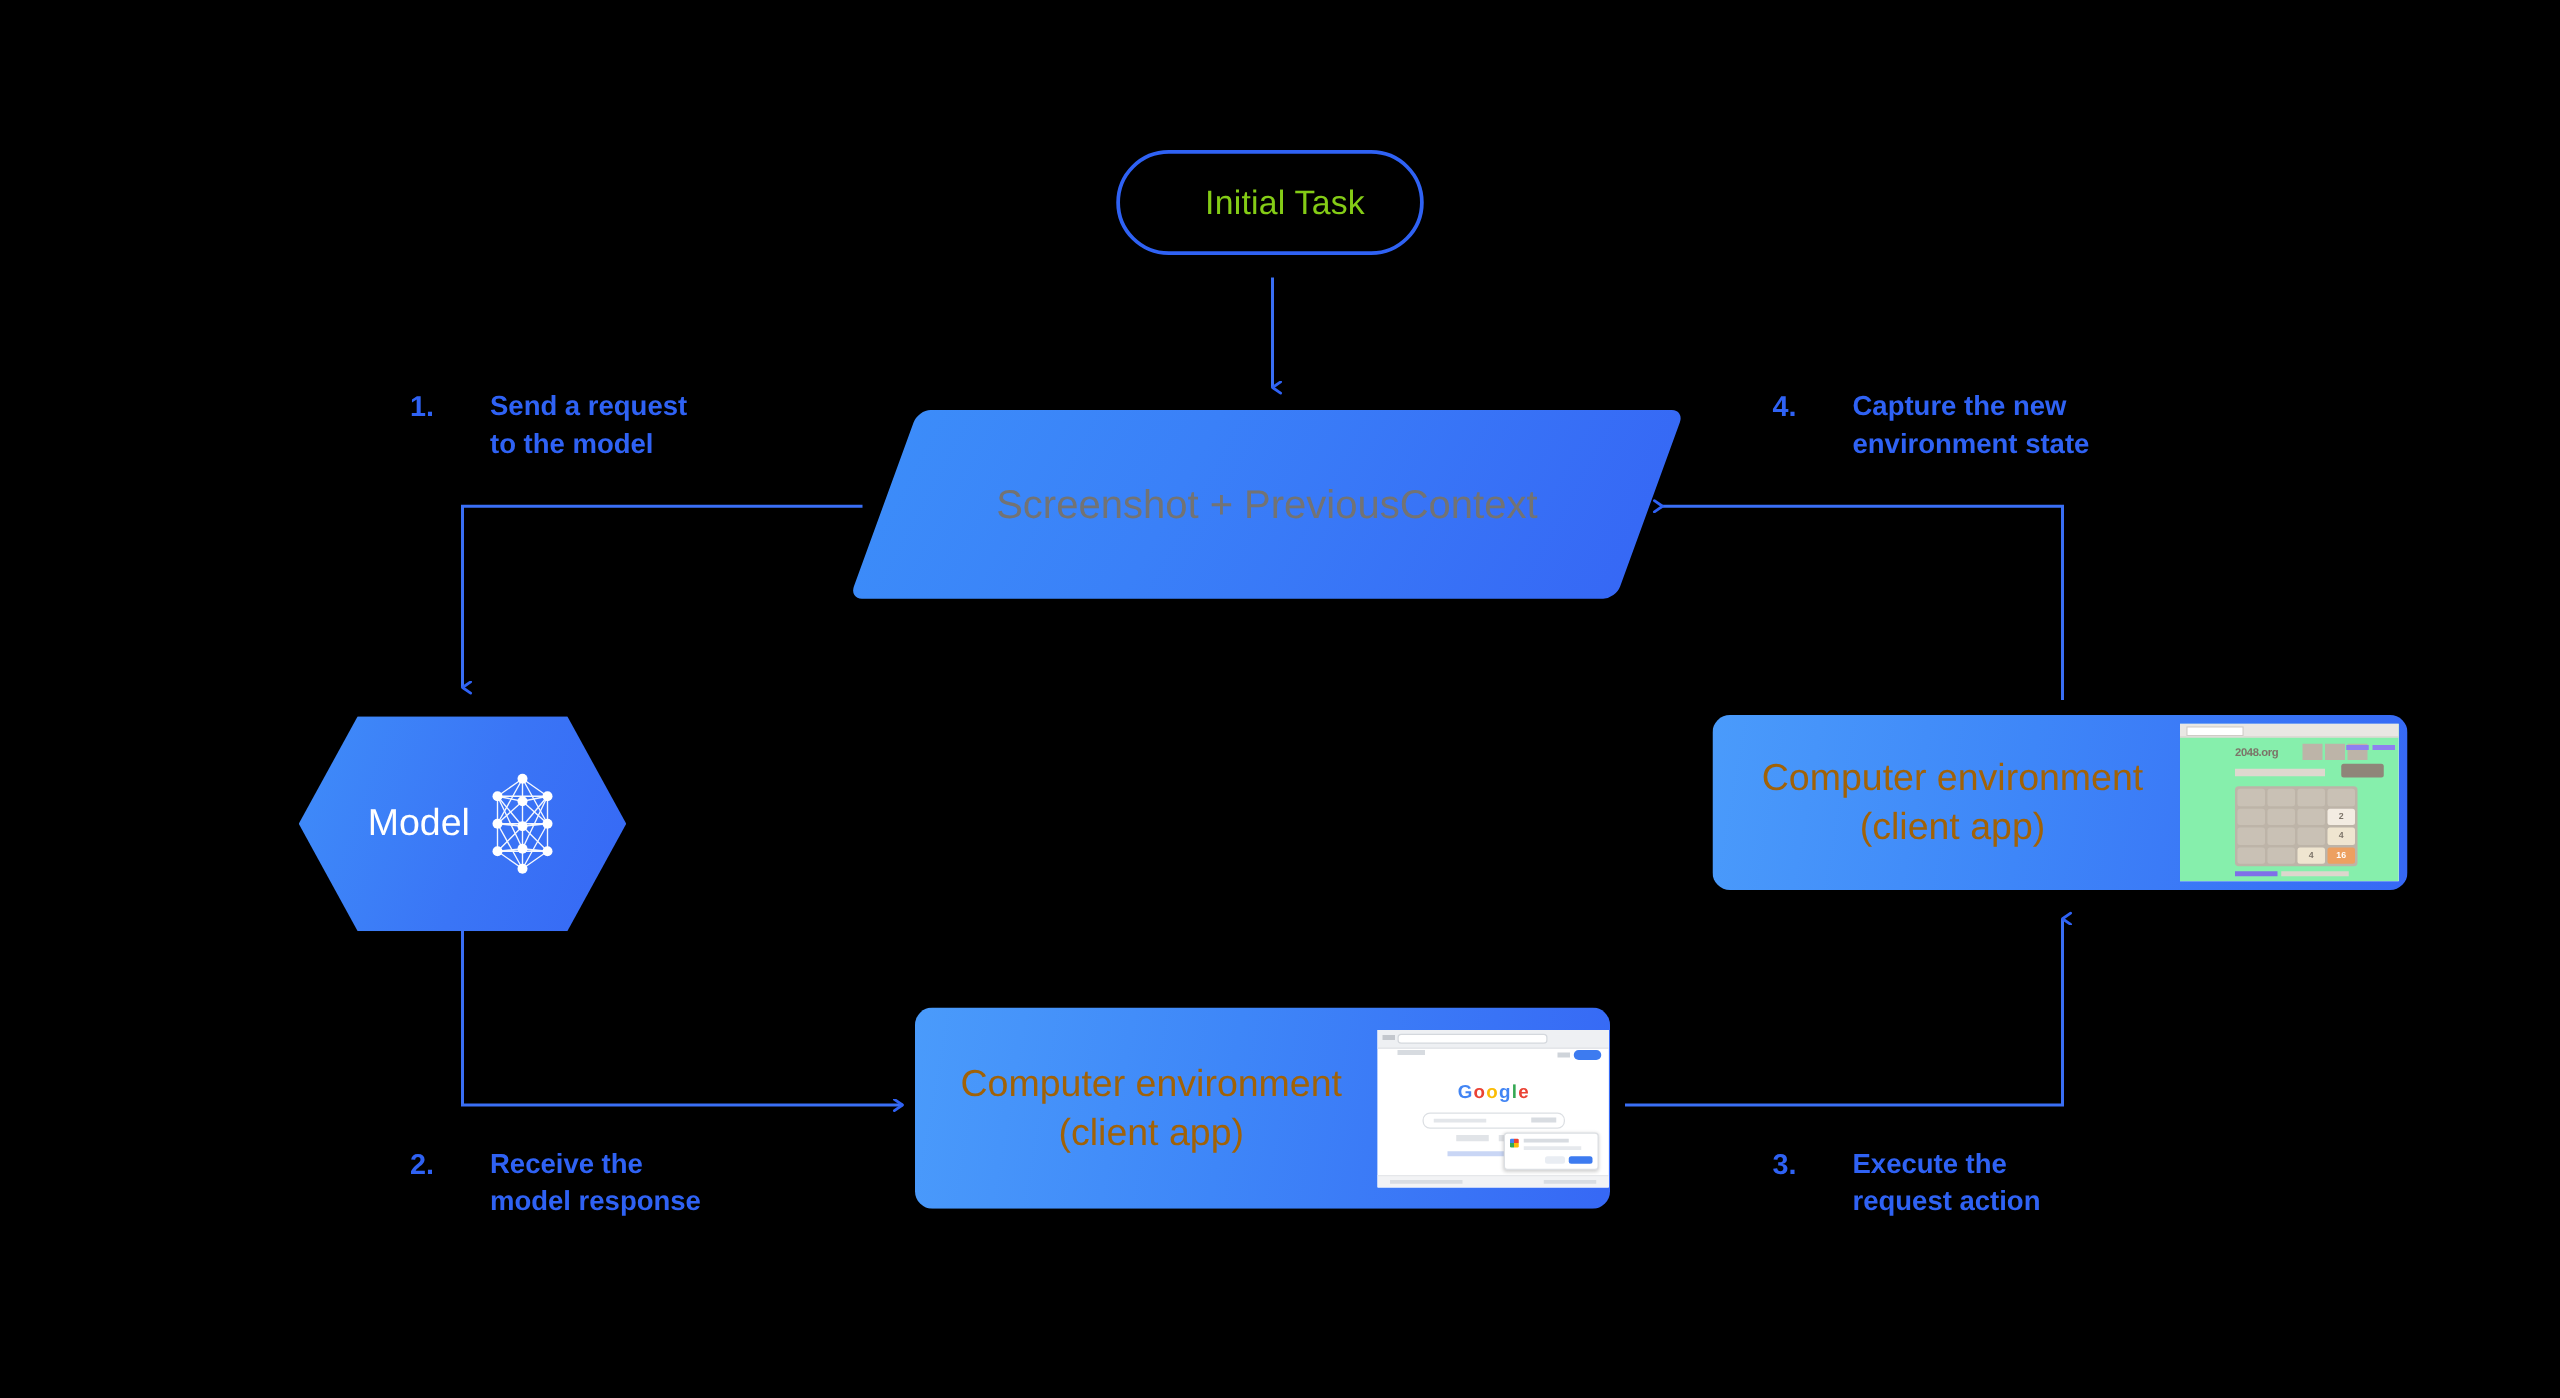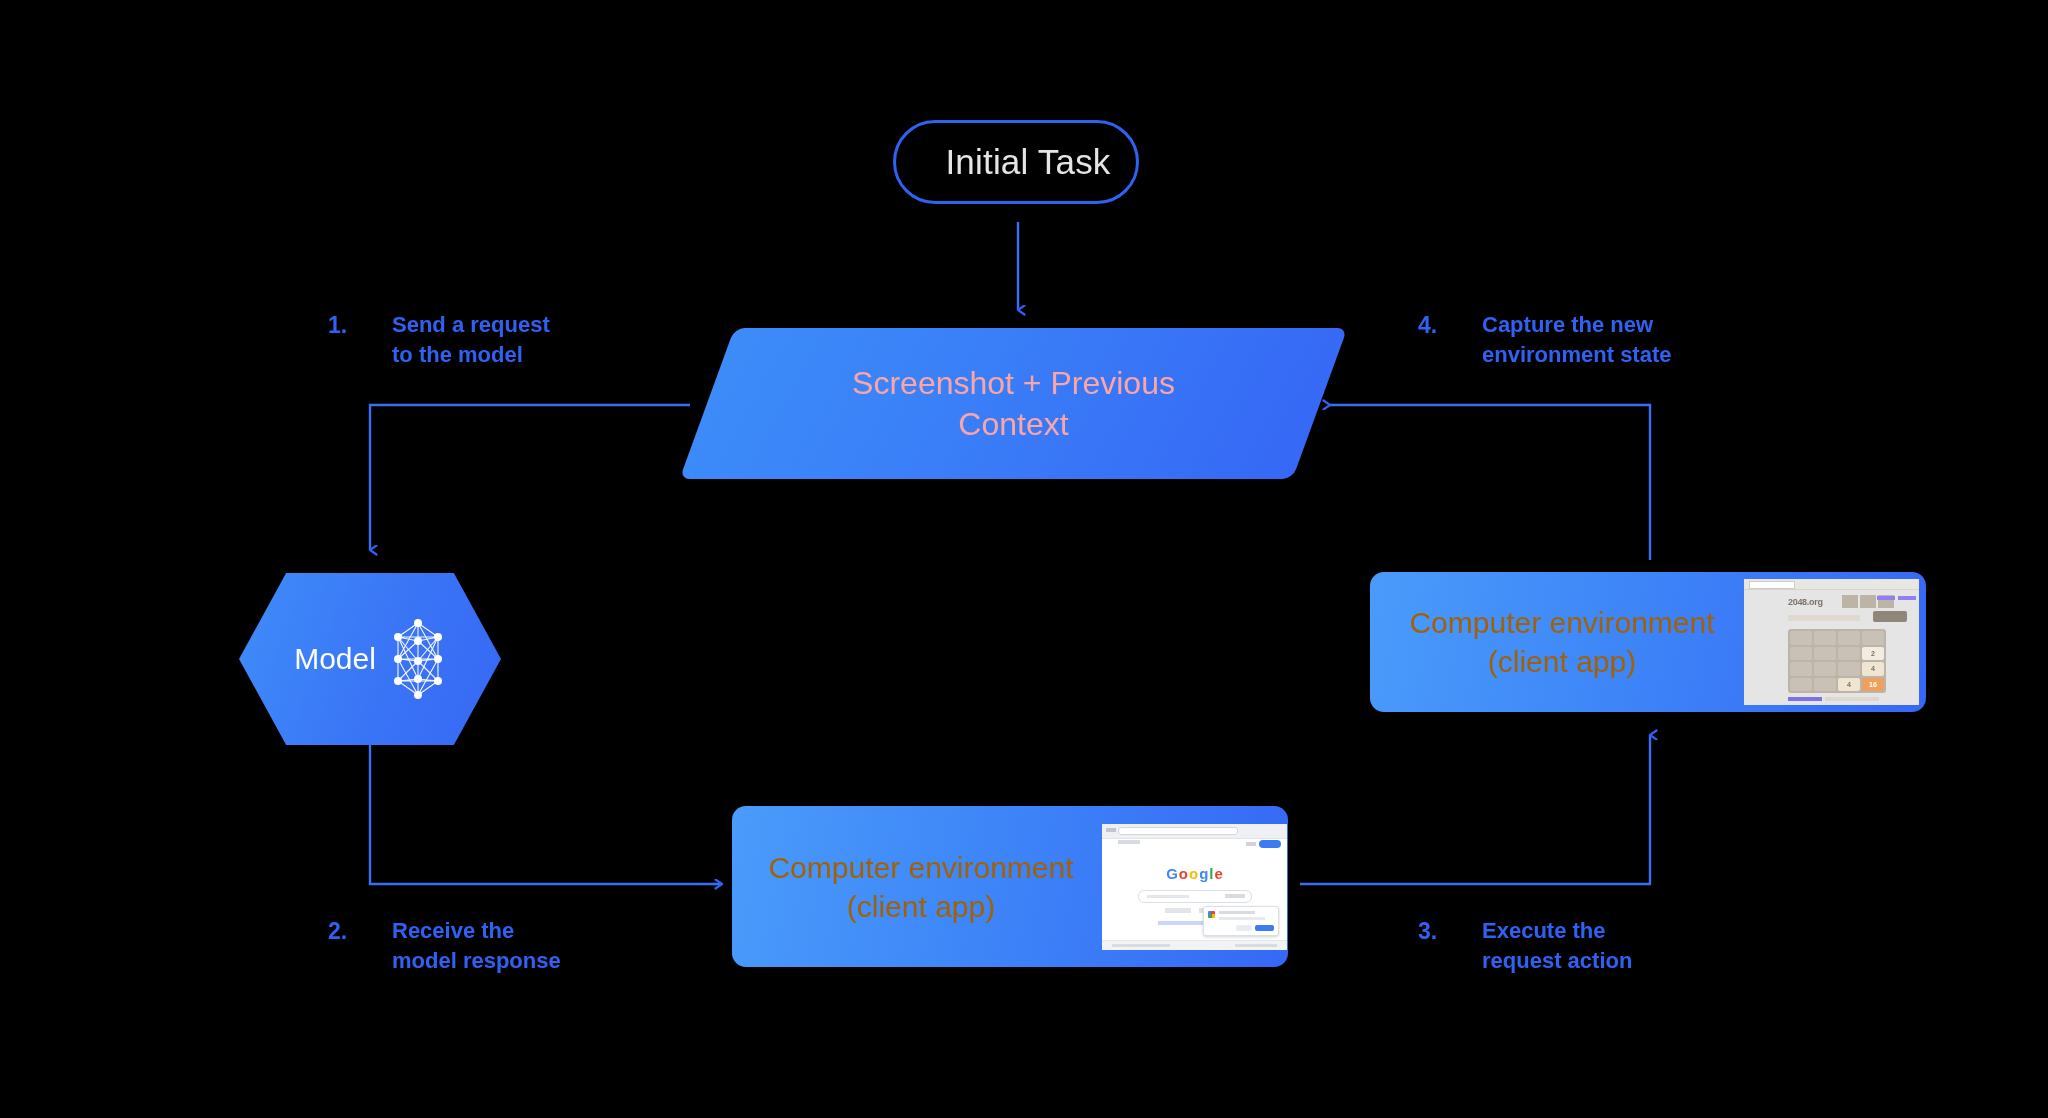--- a/index.html
+++ b/index.html
@@ -40,22 +40,22 @@
     height: 84px;
     border: 3px solid #2f62f4;
     border-radius: 44px;
     display: flex;
     align-items: center;
     justify-content: center;
     box-sizing: border-box;
     background: transparent;
   }
   .pill-label {
-    color: #e5e5e5;
-    font-size: 35px;
+    color: #84cc16;
+    font-size: 27px;
     letter-spacing: 0.2px;
     white-space: nowrap;
     margin-left: 24px;
   }
 
   
   .parallelogram {
     position: absolute;
     left: 707px;
     top: 328px;
@@ -70,24 +70,24 @@
     background: linear-gradient(100deg, #3c8cf9 0%, #3a80f8 38%, #3668f5 100%);
     transform: skewX(-20deg);
     border-radius: 10px;
   }
   .parallelogram .ptext {
     position: absolute;
     left: 0; top: 0;
     width: 100%;
     height: 100%;
     display: flex;
-    flex-direction: column;
+    flex-direction: row;
     align-items: center;
     justify-content: center;
-    color: #fca5a5;
+    color: #737373;
     font-size: 32px;
     line-height: 1.28;
     text-align: center;
   }
 
   
   .hexwrap {
     position: absolute;
     left: 239px;
     top: 573px;
@@ -170,21 +170,21 @@
     height: 126px;
     margin-left: 12px;
   }
   #thumb-google {
     width: 185px;
     height: 126px;
     margin-left: 6px;
   }
 
   
-  .t2048 { position: absolute; inset: 0; background: #e5e5e5; }
+  .t2048 { position: absolute; inset: 0; background: #86efac; }
   .t2048 .tbar {
     position: absolute; left: 0; top: 0; right: 0; height: 10px;
     background: #e9e7e3;
     border-bottom: 1px solid #d9d6d0;
   }
   .t2048 .tbar .tchip {
     position: absolute; left: 5px; top: 2px; width: 44px; height: 6px;
     background: #ffffff; border: 1px solid #cfccc6;
   }
   .t2048 .ttitle {

